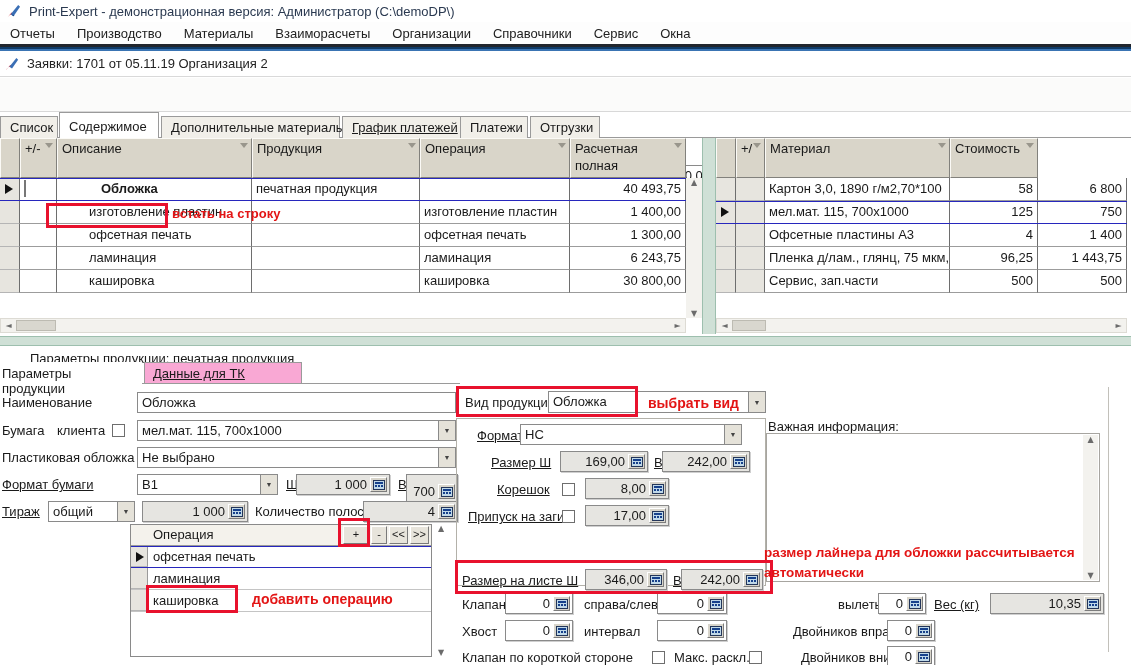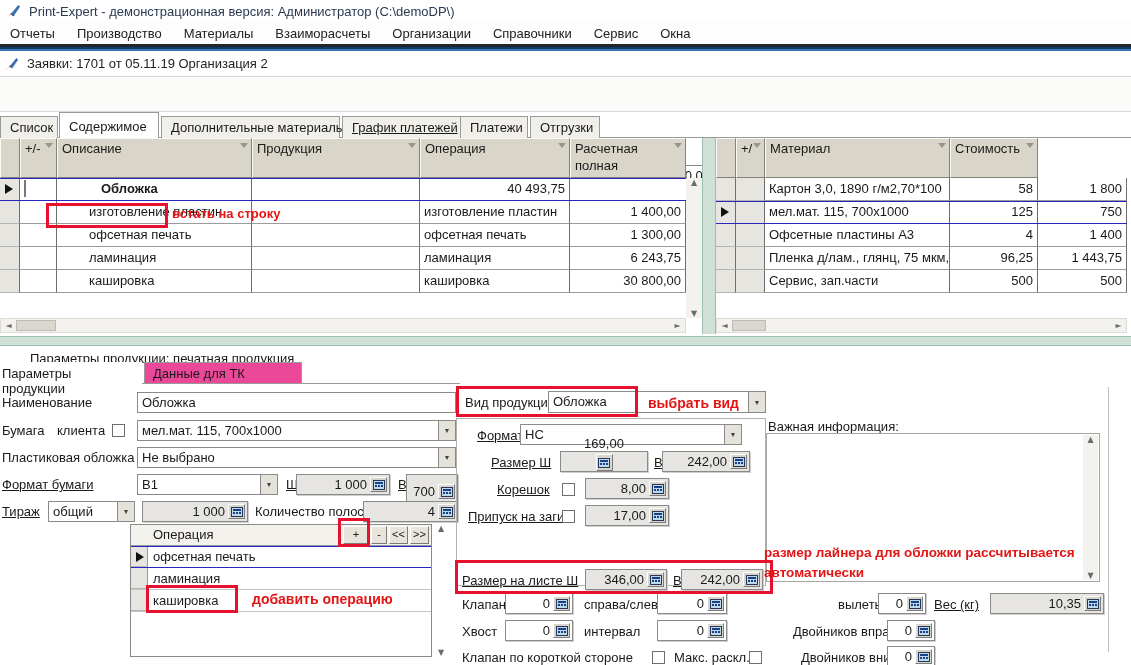--- a/index.html
+++ b/index.html
@@ -221,20 +221,21 @@
       <div class="hc"><span>+/-</span><span class="sort"></span></div>
       <div class="hc"><span>Описание</span><span class="sort"></span></div>
       <div class="hc"><span>Продукция</span><span class="sort"></span></div>
       <div class="hc"><span>Операция</span><span class="sort"></span></div>
       <div class="hc"><span>Расчетная полная операционная</span><span class="sort"></span></div>
     </div>
     <div class="cols rsel">
       <div class="dc ind sel"></div>
       <div class="dc"><span class="exp"></span></div>
       <div class="dc bold" style="padding-left:44px;">Обложка</div>
+      <div class="dc">печатная продукция</div>
       <div class="dc"></div>
       <div class="dc num">40 493,75</div>
     </div>
     <div class="cols">
       <div class="dc ind"></div>
       <div class="dc"></div>
       <div class="dc" style="padding-left:32px;">изготовление пластин</div>
       <div class="dc"></div>
       <div class="dc">изготовление пластин</div>
       <div class="dc num">1 400,00</div>
@@ -285,21 +286,21 @@
       <div class="hc"></div>
       <div class="hc"><span>+/</span><span class="sort"></span></div>
       <div class="hc"><span>Материал</span><span class="sort"></span></div>
       <div class="hc"><span>Стоимость</span><span class="sort"></span></div>
     </div>
     <div class="colsR">
       <div class="dc ind"></div>
       <div class="dc ind"></div>
       <div class="dc">Картон 3,0, 1890 г/м2,70*100</div>
       <div class="dc num">58</div>
-      <div class="dc num">1 800</div>
+      <div class="dc num">6 800</div>
     </div>
     <div class="colsR rsel">
       <div class="dc ind sel"></div>
       <div class="dc ind"></div>
       <div class="dc">мел.мат. 115, 700х1000</div>
       <div class="dc num">125</div>
       <div class="dc num">750</div>
     </div>
     <div class="colsR">
       <div class="dc ind"></div>
@@ -330,21 +331,21 @@
   </div>
 
   <div class="greenband" style="left:0;top:336px;width:1131px;height:10px;"></div>
 
   <div class="abs" style="left:0;top:347px;width:1131px;height:318px;background:#fff;">
 
     <span class="lbl" style="left:30px;top:4px;">Параметры продукции: печатная продукция</span>
 
     <div class="abs" style="left:0;top:36px;width:460px;height:1px;background:#9a9a9a;"></div>
     <div class="abs" style="left:0;top:15px;width:142px;height:22px;background:#fff;z-index:2;padding:4px 8px 0 2px;">Параметры продукции</div>
-    <div class="abs" style="left:144px;top:15px;width:158px;height:21px;background:#ec4899;border:1px solid #9a9a9a;border-bottom:none;padding:3px 8px 0 8px;">Данные для ТК</div>
+    <div class="abs" style="left:144px;top:15px;width:158px;height:21px;background:#f9a8d4;border:1px solid #9a9a9a;border-bottom:none;padding:3px 8px 0 8px;text-decoration:underline;">Данные для ТК</div>
 
     <span class="lbl" style="left:2px;top:48px;">Наименование</span>
     <div class="abs" style="left:137px;top:45px;width:319px;height:21px;border:1px solid #8a8a8a;background:#fff;padding:2px 4px 0 4px;">Обложка</div>
 
     <span class="lbl" style="left:2px;top:76px;">Бумага</span>
     <span class="lbl" style="left:57px;top:76px;text-align:right;">клиента</span>
     <span class="chk" style="left:112px;top:77px;"></span>
     <div class="combo" style="left:137px;top:73px;width:319px;height:21px;">
       <span class="cval">мел.мат. 115, 700х1000</span>
       <span class="cbtn">▼</span>
@@ -435,21 +436,21 @@
 
     <div class="groupbox" style="left:456px;top:71px;width:310px;height:168px;"></div>
 
     <span class="lbl link" style="left:477px;top:81px;">Формат</span>
     <div class="combo" style="left:520px;top:77px;width:222px;height:21px;">
       <span class="cval">НС</span>
       <span class="cbtn">▼</span>
     </div>
 
     <span class="lbl link" style="left:491px;top:108px;">Размер Ш</span>
-    <div class="numf gray" style="left:560px;top:104px;width:88px;height:21px;flex-direction:column;">
+    <div class="numf gray" style="left:560px;top:104px;width:88px;height:21px;">
       <span class="v">169,00</span>
       <span class="calcb">
           <span class="calc"></span>
         </span>
     </div>
     <span class="lbl link" style="left:654px;top:108px;">В</span>
     <div class="numf gray" style="left:662px;top:104px;width:88px;height:21px;">
       <span class="v">242,00</span>
       <span class="calcb">
           <span class="calc"></span>

